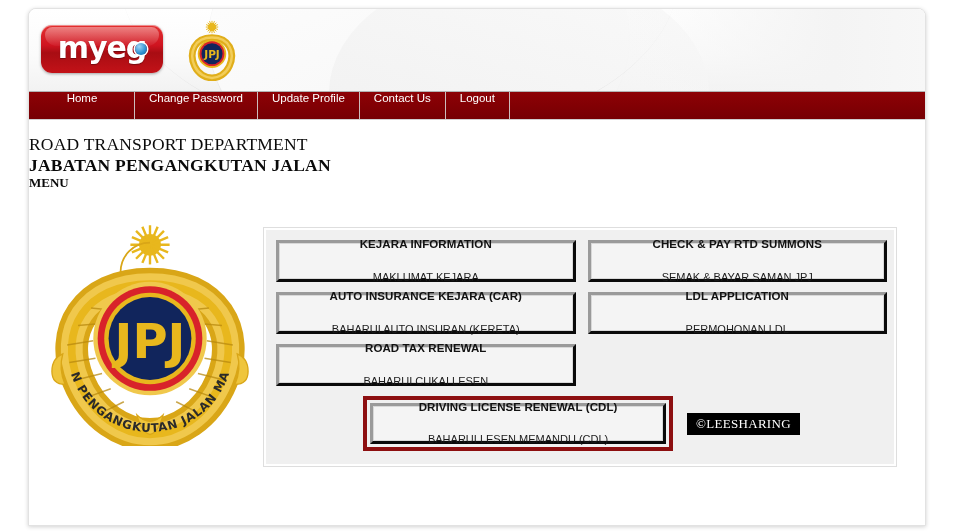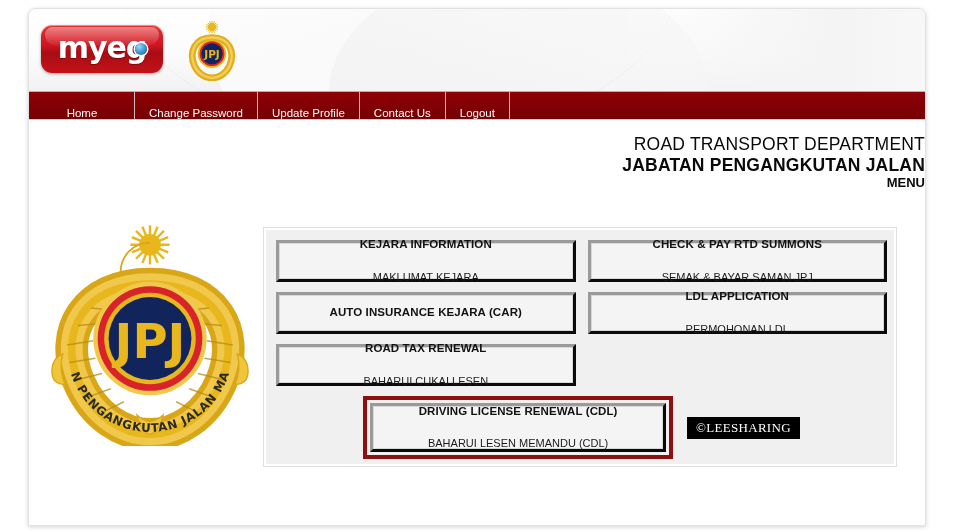--- a/index.html
+++ b/index.html
@@ -130,21 +130,21 @@
     height: 27px;
     background: linear-gradient(180deg, #8d0206 0%, #820004 50%, #760003 100%);
     border-top: 1px solid #b3b3b3;
     border-bottom: 1px solid #cfcfcf;
     display: flex;
     z-index: 5;
   }
   .nav-item {
     position: relative;
     display: flex;
-    align-items: flex-end;
+    align-items: flex-start;
     justify-content: center;
     color: #ffffff;
     font-size: 11.5px;
     padding: 0 14px;
     border-right: 1px solid #cdbcbc;
     cursor: pointer;
     white-space: nowrap;
   }
   .nav-item:first-child { border-left: 1px solid transparent; }
   .nav-item-home   { min-width: 76px; }
@@ -154,35 +154,34 @@
   }
 
   
   .content {
     position: relative;
     background: #ffffff;
     height: 408px;
   }
 
   .page-title {
-    text-align: right;
+    text-align: left;
     padding-top: 14px;
-    font-family: Liberation Sans, sans-serif;
+    font-family: Liberation Serif, serif;
     color: #0a0a0a;
     line-height: 1.18;
   }
   .page-title .line1 {
     font-size: 17.5px;
     letter-spacing: 0.2px;
   }
   .page-title .line2 {
     font-size: 17.5px;
     font-weight: bold;
     letter-spacing: 0.2px;
-    padding-left: 40px;
   }
   .page-title .line3 {
     font-size: 13px;
     font-weight: bold;
   }
 
   
   .big-emblem {
     position: absolute;
     left: 12px;
@@ -247,21 +246,21 @@
     position: relative;
   }
   .cdl-highlight {
     border: 4px solid #8d0f10;
     padding: 3px;
     background: #f0f0f0;
     box-sizing: border-box;
     width: 310px;
   }
   .cdl-highlight .menu-btn {
-    height: 49px;
+    height: 41px;
   }
   .watermark {
     margin-left: 14px;
     background: #000000;
     color: #ffffff;
     font-family: "Liberation Serif", serif;
     font-size: 13px;
     letter-spacing: 0.3px;
     padding: 3px 9px;
     user-select: none;
@@ -412,20 +411,21 @@
           <span class="ms">MAKLUMAT KEJARA</span>
         </div>
 
         <div class="menu-btn">
           <span class="en">CHECK &amp; PAY RTD SUMMONS</span>
           <span class="ms">SEMAK &amp; BAYAR SAMAN JPJ</span>
         </div>
 
         <div class="menu-btn">
           <span class="en">AUTO INSURANCE KEJARA (CAR)</span>
+          <span class="ms">BAHARUI AUTO INSURAN (KERETA)</span>
         </div>
 
 
         <div class="menu-btn">
           <span class="en">LDL APPLICATION</span>
           <span class="ms">PERMOHONAN LDL</span>
         </div>
 
         <div class="menu-btn">
           <span class="en">ROAD TAX RENEWAL</span>

